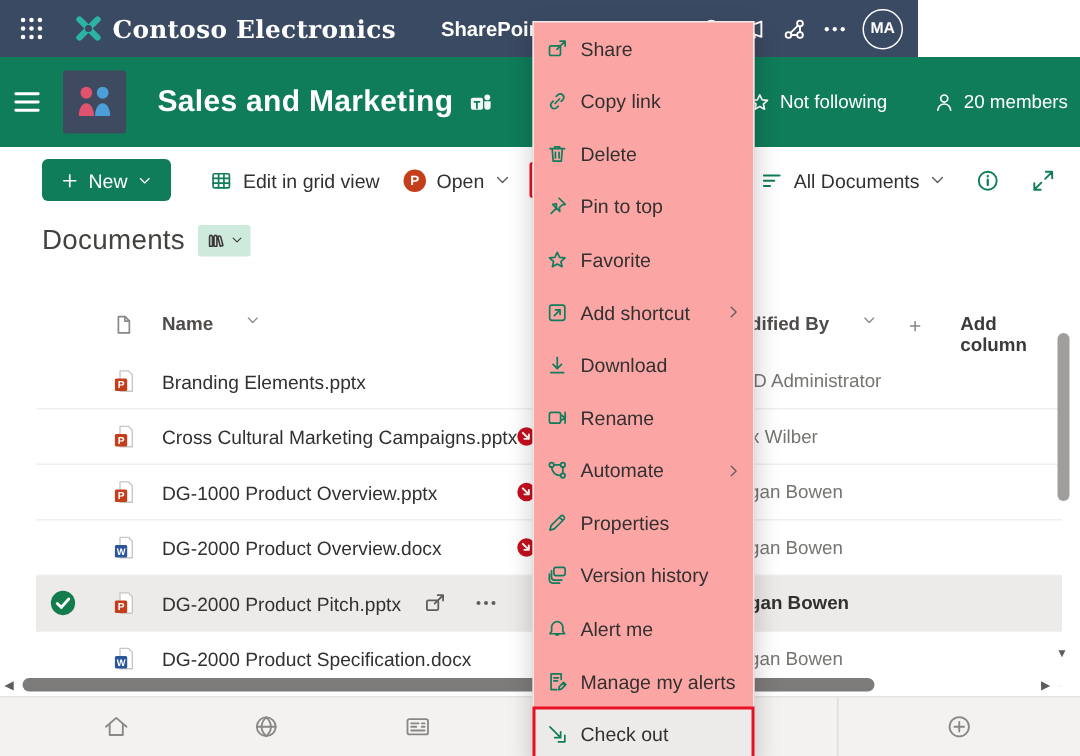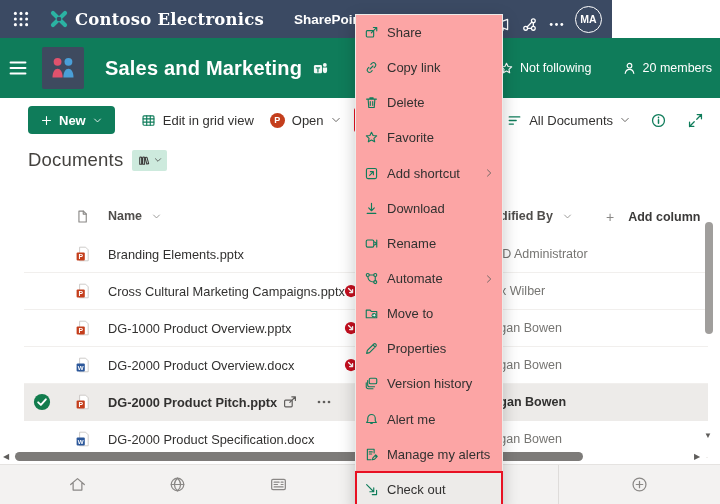--- a/index.html
+++ b/index.html
@@ -8,21 +8,21 @@
   .icon{display:inline-flex;align-items:center;justify-content:center}
   .icon svg{display:block}
 
   
   .topbar{position:absolute;left:0;top:0;width:612px;height:38px;background:#3b4a63;
           display:flex;align-items:center;padding:0 10px 0 12px;box-sizing:border-box;color:#fff}
   .waffle{width:18px;height:18px;color:#fff}
   .brandx{width:22px;height:22px;margin-left:18px}
   .brandname{font-family:"DejaVu Serif",serif;font-weight:700;font-size:16.5px;margin-left:5px;letter-spacing:.2px}
   .product{font-weight:700;font-size:13.5px;margin-left:30px}
-  .top-right{margin-left:auto;display:flex;align-items:flex-end;gap:10px}
+  .top-right{margin-left:auto;display:flex;align-items:center;gap:10px}
   .topicon{width:17px;height:17px;color:#fff}
   .avatar{width:25px;height:25px;border:1.4px solid #fff;border-radius:50%;display:flex;
           align-items:center;justify-content:center;font-size:10.5px;font-weight:700}
 
   
   .siteheader{position:absolute;left:0;top:38px;width:720px;height:60px;background:#0f7c5a;
               display:flex;align-items:center;color:#fff;box-sizing:border-box;padding-right:8px}
   .hamburger{width:20px;height:20px;margin-left:8px;color:#fff}
   .sitelogo{width:42px;height:42px;background:#3e4a5f;margin-left:14px;border-radius:2px;
             display:flex;align-items:center;justify-content:center}
@@ -30,21 +30,21 @@
   .sitetitle{font-size:20px;font-weight:700;margin-left:21px;letter-spacing:.2px}
   .teams{width:17px;height:17px;margin-left:10px;color:#fff;opacity:.95}
   .sh-right{margin-left:auto;display:flex;align-items:center;gap:30px}
   .sh-item{display:flex;align-items:center;gap:6px;font-size:12.5px;cursor:pointer}
   .sh-item .icon{width:15px;height:15px;color:#fff}
 
   
   .cmdbar{position:absolute;left:0;top:98px;width:720px;height:44px;background:#fff;
           display:flex;align-items:center;box-sizing:border-box;padding:0 16px 0 28px}
   .newbtn{background:#0f7c5a;color:#fff;border:none;border-radius:4px;height:28px;padding:0 13px;
-          font-size:13px;font-weight:700;display:flex;align-items:center;gap:7px;font-family:inherit;cursor:pointer}
+          font-size:13px;font-weight:400;display:flex;align-items:center;gap:7px;font-family:inherit;cursor:pointer}
   .newbtn .icon{width:11px;height:11px;color:#fff}
   .cmditem{display:flex;align-items:center;gap:7px;font-size:13px;color:#323130;cursor:pointer}
   .cmditem .gicon{width:15px;height:15px;color:#0f7c5a}
   .chev{width:10px;height:10px;color:#605e5c}
   .pptcircle{width:15px;height:15px;border-radius:50%;background:#c43e1c;color:#fff;font-size:9px;
              font-weight:700;display:flex;align-items:center;justify-content:center}
   .overflow-btn{margin-left:13px;border:2px solid #e81123;border-radius:2px;height:20px;padding:0 5px;
                 display:flex;align-items:center;color:#323130;cursor:pointer;background:#fff}
   .overflow-btn .icon{width:16px;height:16px}
   .cmd-right{margin-left:auto;display:flex;align-items:center;gap:20px}
@@ -53,35 +53,35 @@
   
   .content{position:absolute;left:0;top:142px;width:720px;height:322px;background:#fff}
   .doc-head{position:absolute;left:28px;top:7px;display:flex;align-items:center;gap:9px}
   .doc-title{font-size:18.5px;color:#44423f;letter-spacing:.2px}
   .doc-badge{height:21px;background:#cdeadd;border-radius:2px;display:flex;align-items:center;
              gap:3px;padding:0 5px;cursor:pointer}
   .doc-badge .icon{width:14px;height:14px;color:#3b3a39}
   .doc-badge .chev{width:8px;height:8px}
 
   .thead{position:absolute;left:24px;right:12px;top:58px;height:34px;font-size:12.5px;color:#4f4d4b;font-weight:600}
-  .thead .hcell{position:absolute;top:9px;display:flex;align-items:center;gap:10px;cursor:pointer}
+  .thead .hcell{position:absolute;top:9px;display:flex;align-items:flex-start;gap:22px;cursor:pointer}
   .thead .icon{width:15px;height:15px;color:#8a8886}
   .h-file{left:51px;top:8px}
   .h-name{left:84px}
   .h-mod{left:458px}
   .h-add{left:582px;color:#3b3a39}
   .h-add .plus{color:#8a8886;font-weight:400;font-size:14px;margin-right:4px}
 
   .tbody{position:absolute;left:24px;right:12px;top:94px}
   .trow{position:relative;height:36px;border-bottom:1px solid #f1efed;cursor:pointer}
   .trow.selected{background:#edebe9;border-bottom-color:#edebe9}
   .rcheck{position:absolute;left:9px;top:9px;width:18px;height:18px}
   .ficon-wrap{position:absolute;left:51px;top:10px;width:16px;height:16px}
   .fname{position:absolute;left:84px;top:11px;font-size:12.8px;color:#323130;white-space:nowrap}
-  .trow.selected .fname{font-weight:700}
+  .trow.selected .fname{font-weight:400}
   .rshare{position:absolute;left:258px;top:10px;width:16px;height:16px;color:#605e5c}
   .rdots{position:absolute;left:292px;top:10px;width:16px;height:16px;color:#605e5c}
   .rstatus{position:absolute;left:320px;top:11px;width:14px;height:14px}
   .rmod{position:absolute;left:458px;top:11px;font-size:12.5px;color:#767572;white-space:nowrap}
   .trow.selected .rmod{color:#323130;font-weight:600}
 
   
   .hscroll{position:absolute;left:0;top:450px;width:706px;height:13px;background:#fff}
   .hthumb{position:absolute;left:15px;top:2px;width:568px;height:9px;background:#7d7b79;border-radius:4.5px}
   .sarrow{position:absolute;font-size:8px;color:#5f5d5b;top:2px;line-height:9px}
@@ -508,20 +508,28 @@
       <span class="micon icon">
         <svg viewBox="0 0 16 16" width="100%" height="100%" fill="none" stroke="currentColor" stroke-width="1.2" stroke-linecap="round" stroke-linejoin="round">
           <path d="M2.8 4.4h10.4M6.3 4.4V3h3.4v1.4M4.4 4.4l.7 8.9h5.8l.7-8.9M6.7 7v4M9.3 7v4"></path>
         </svg>
       </span>
       <span class="mlabel">Delete</span>
     </div>
     <div class="mitem">
       <span class="micon icon">
         <svg viewBox="0 0 16 16" width="100%" height="100%" fill="none" stroke="currentColor" stroke-width="1.2" stroke-linecap="round" stroke-linejoin="round">
+          <path d="M9.3 2.3l4.4 4.4-2.3.4-1.9 1.9.3 2.7-2.4-2.4-3.7 3.7M7.4 9.3 4.7 6.6l2.7-.4z"></path>
+        </svg>
+      </span>
+      <span class="mlabel">Pin to top</span>
+    </div>
+    <div class="mitem">
+      <span class="micon icon">
+        <svg viewBox="0 0 16 16" width="100%" height="100%" fill="none" stroke="currentColor" stroke-width="1.2" stroke-linecap="round" stroke-linejoin="round">
           <path d="M8 2.4l1.7 3.5 3.8.4-2.9 2.6.8 3.7L8 10.7l-3.4 1.9.8-3.7L2.5 6.3l3.8-.4z"></path>
         </svg>
       </span>
       <span class="mlabel">Favorite</span>
     </div>
     <div class="mitem">
       <span class="micon icon">
         <svg viewBox="0 0 16 16" width="100%" height="100%" fill="none" stroke="currentColor" stroke-width="1.2" stroke-linecap="round" stroke-linejoin="round">
           <rect x="2.6" y="2.6" width="10.8" height="10.8" rx="1.6"></rect>
           <path d="M6 10l4-4M6.8 6H10v3.2"></path>
@@ -563,30 +571,20 @@
       <span class="mlabel">Automate</span>
       <span class="msub icon">
         <svg viewBox="0 0 16 16" width="100%" height="100%" fill="none" stroke="currentColor" stroke-width="1.2" stroke-linecap="round" stroke-linejoin="round">
           <path d="M5.6 3 10.8 8 5.6 13" stroke-width="1.4"></path>
         </svg>
       </span>
     </div>
     <div class="mitem">
       <span class="micon icon">
         <svg viewBox="0 0 16 16" width="100%" height="100%" fill="none" stroke="currentColor" stroke-width="1.2" stroke-linecap="round" stroke-linejoin="round">
-          <path d="M2.4 4.4h4.2l1.4 1.5h5.6v6.6H2.4z"></path>
-          <circle cx="10.6" cy="9.9" r="2.5" fill="#0f7c5a" stroke="none"></circle>
-          <path d="M9.4 9.9h2.2M10.8 8.9l1 1-1 1" stroke="#fff" stroke-width="1"></path>
-        </svg>
-      </span>
-      <span class="mlabel">Move to</span>
-    </div>
-    <div class="mitem">
-      <span class="micon icon">
-        <svg viewBox="0 0 16 16" width="100%" height="100%" fill="none" stroke="currentColor" stroke-width="1.2" stroke-linecap="round" stroke-linejoin="round">
           <path d="M2.8 13.2l.8-3.1 6.9-6.9a1.65 1.65 0 0 1 2.3 2.3L5.9 12.4zM9.6 4.1l2.3 2.3"></path>
         </svg>
       </span>
       <span class="mlabel">Properties</span>
     </div>
     <div class="mitem">
       <span class="micon icon">
         <svg viewBox="0 0 16 16" width="100%" height="100%" fill="none" stroke="currentColor" stroke-width="1.2" stroke-linecap="round" stroke-linejoin="round">
           <rect x="5.6" y="2.4" width="8" height="5.8" rx="1.4"></rect>
           <path d="M3.9 4.8v4.4a2.2 2.2 0 0 0 2.2 2.2h5.1M2.4 7.2v4.2a2.2 2.2 0 0 0 2.2 2.2h5"></path>

